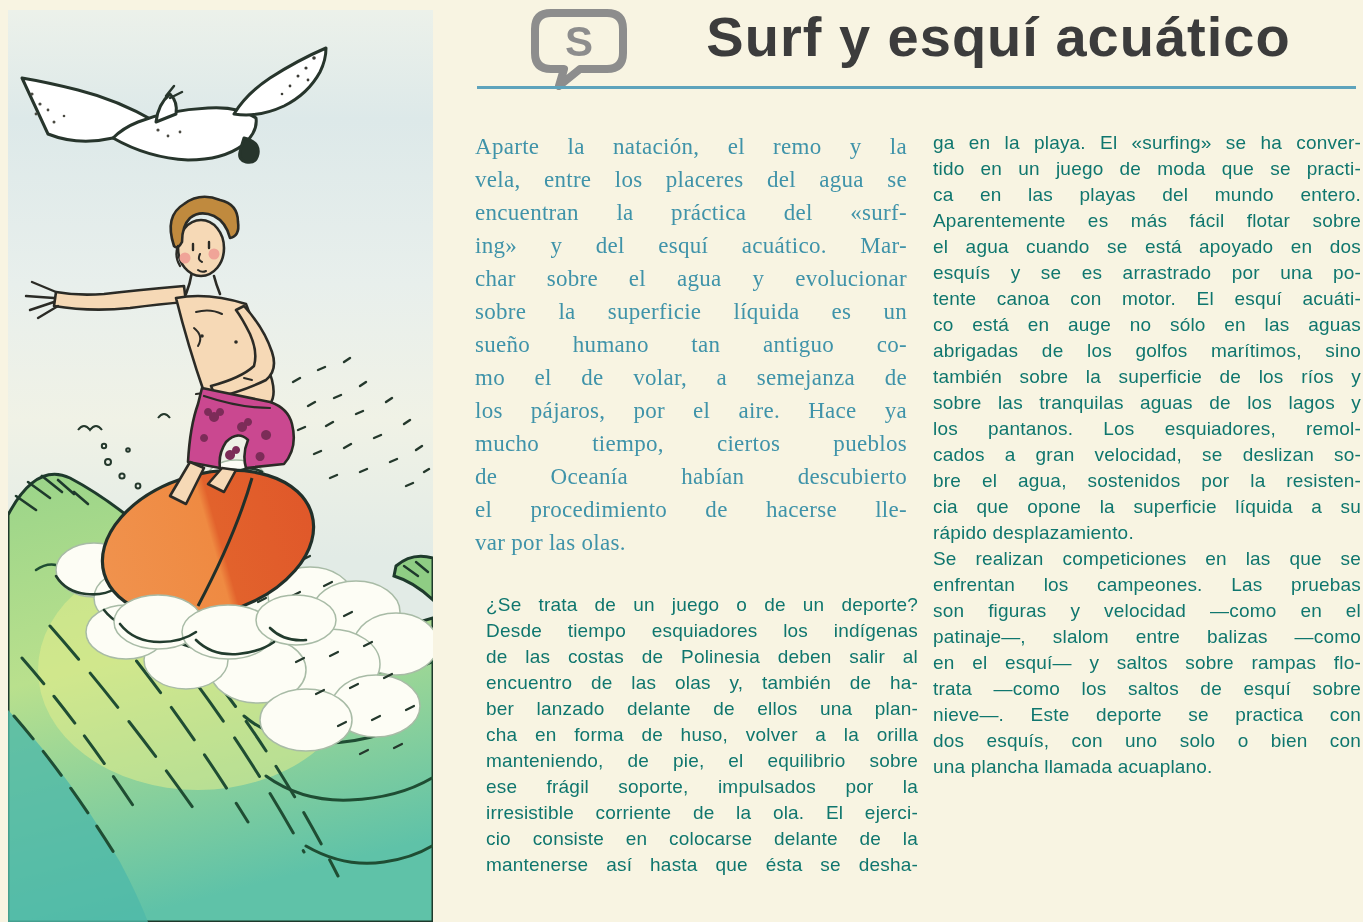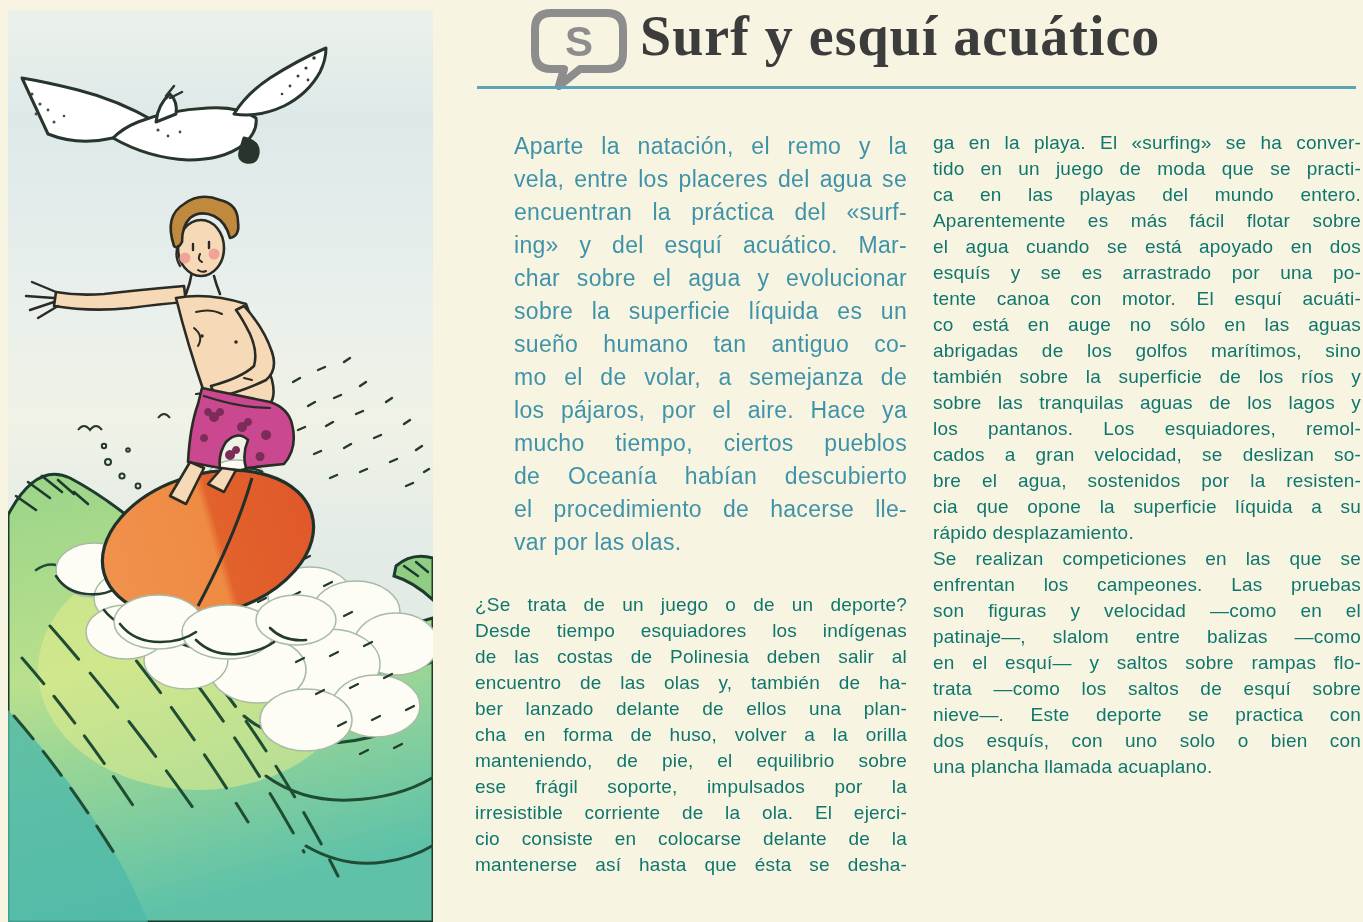--- a/index.html
+++ b/index.html
@@ -13,40 +13,39 @@
     position:absolute;left:8px;top:10px;width:425px;height:912px;
   }
   .illustration svg{display:block;width:100%;height:100%;}
   
   .section-icon{
     position:absolute;left:530px;top:8px;width:98px;height:80px;
   }
   .page-title{
     position:absolute;left:640px;top:4px;width:717px;height:64px;
     font-size:56px;font-weight:bold;color:#3c3c3c;
-    text-align:left;letter-spacing:1px;white-space:nowrap;
-    font-family:Liberation Serif, serif;
+    text-align:center;letter-spacing:1px;white-space:nowrap;
+    font-family:Liberation Sans, sans-serif;
   }
   .title-divider{
     position:absolute;left:477px;top:86px;width:879px;height:3px;
     background:#5ea3bc;
   }
   
   .column{position:absolute;}
   .col-middle{left:475px;top:130px;width:432px;}
-  .col-middle-black{left:475px;top:592px;width:432px;}
+  .col-middle-black{left:486px;top:592px;width:432px;}
   .col-right{left:933px;top:130px;width:428px;}
 
   .intro .line{
-    font-family:Liberation Sans, sans-serif;
+    font-family:Liberation Serif, serif;
     font-size:23px;line-height:33px;height:33px;
     color:#3f93a9;
     text-align:justify;text-align-last:justify;
     letter-spacing:0.3px;
-    margin-left:39px;
   }
   .intro .line.last{text-align-last:left;}
 
   .bodytext .line{
     font-family:"Liberation Sans",sans-serif;
     font-size:19px;line-height:26px;height:26px;
     color:#0f766e;
     text-align:justify;text-align-last:justify;
     letter-spacing:0.2px;
   }

